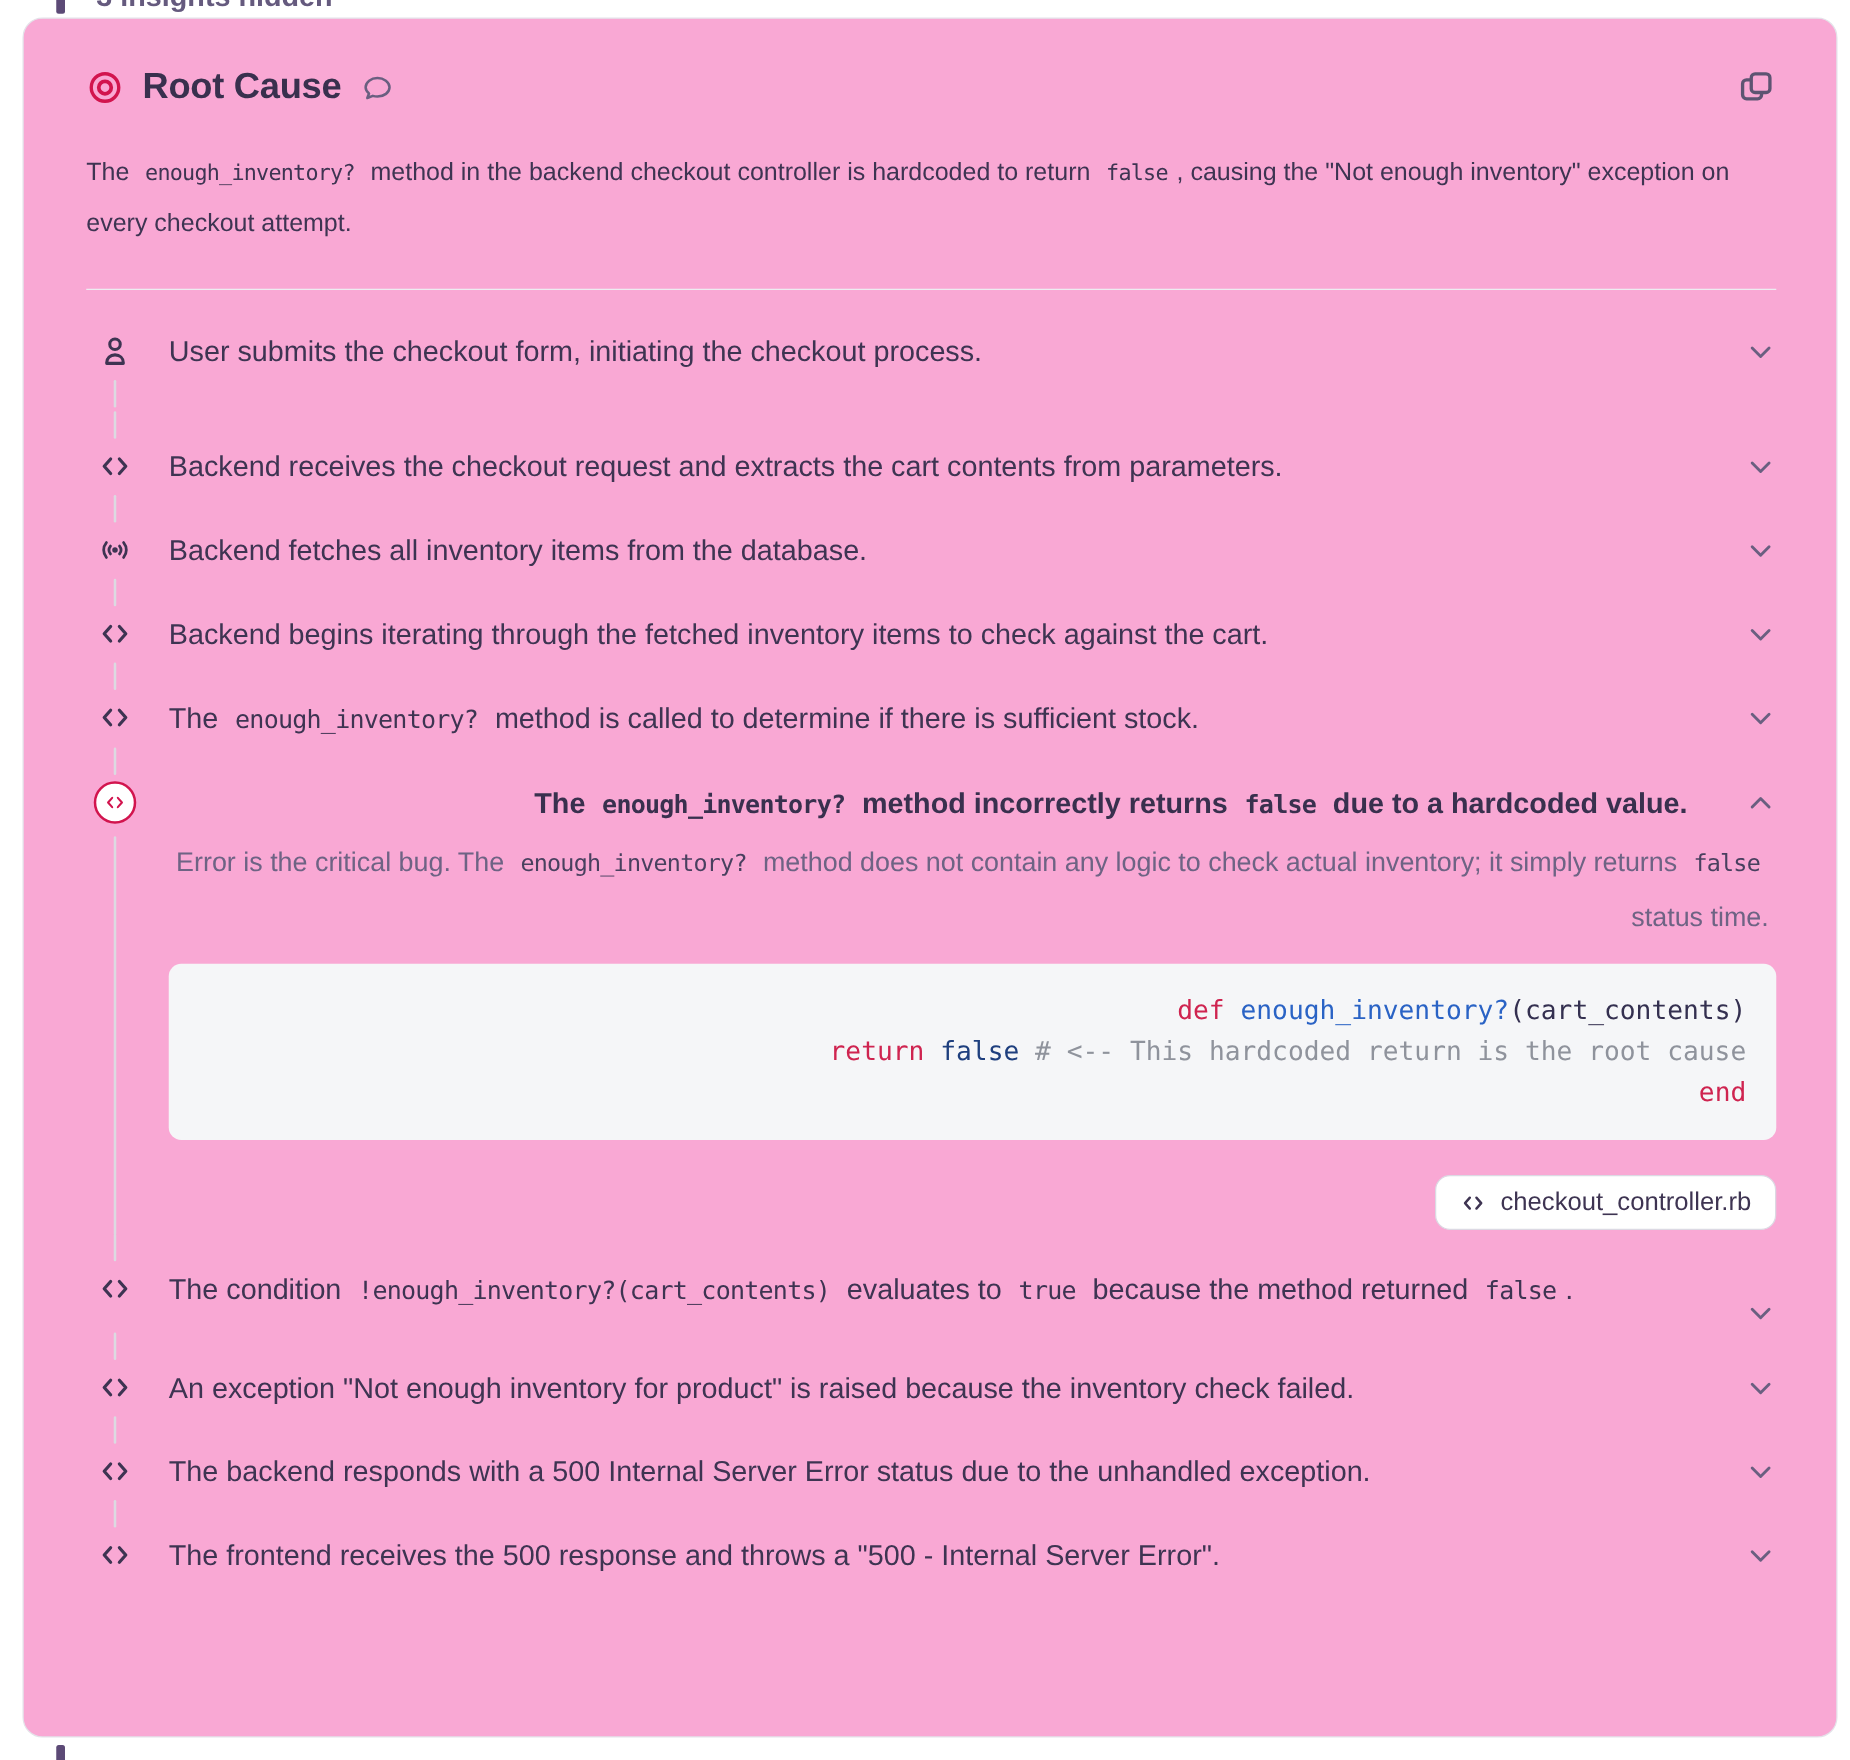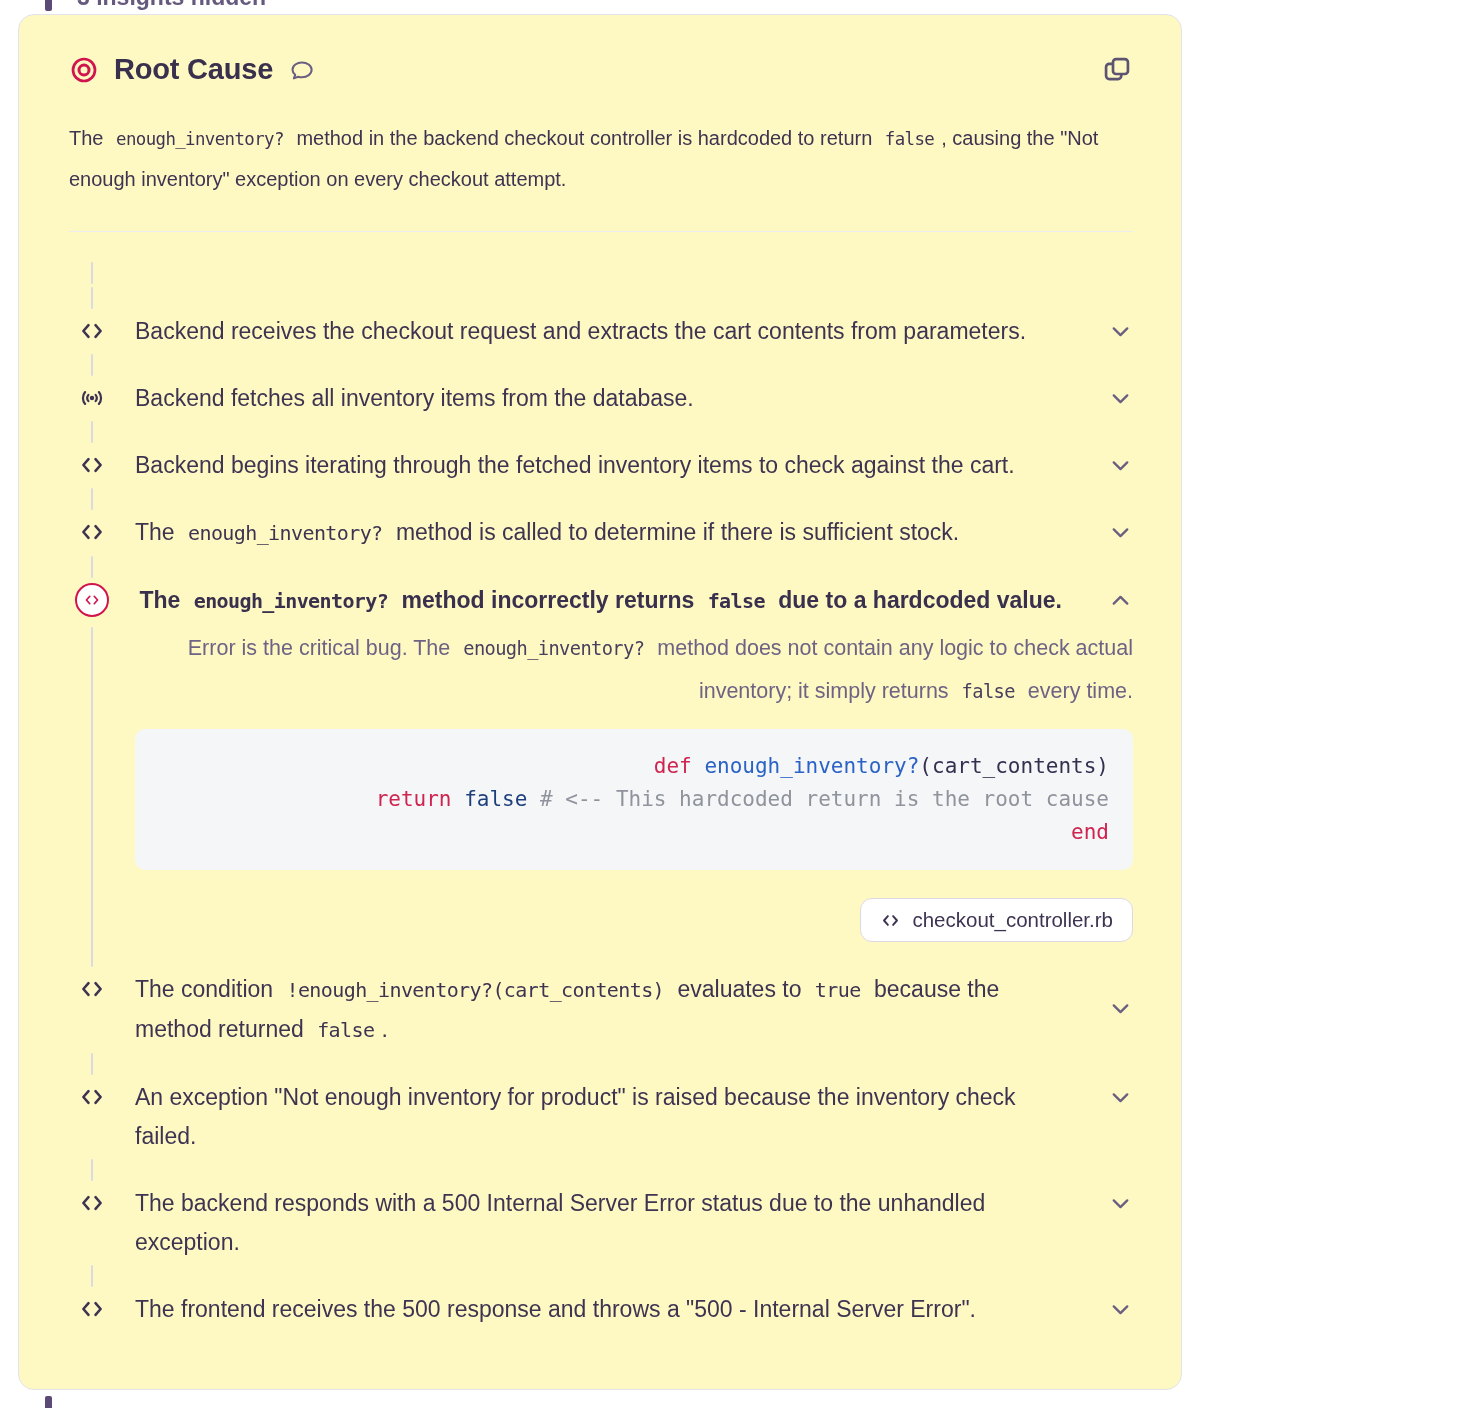--- a/index.html
+++ b/index.html
@@ -9,22 +9,22 @@
     font-family:"Liberation Sans",sans-serif;
   }
   
   .hidden-note{position:absolute;top:-16px;left:77px;font-size:23px;font-weight:600;color:#655a7e;}
   .timeline-bar{position:absolute;left:45px;width:7px;background:#5c4a76;border-radius:2px;}
   .timeline-bar.top{top:-8px;height:19px;}
   .timeline-bar.bottom{top:1396px;height:30px;}
 
   
   .card{
-    position:absolute;left:18px;top:14px;width:1164px;height:1376px;
-    box-sizing:border-box;background:#fef9c3;
+    position:absolute;left:18px;top:14px;width:1452px;height:1376px;
+    box-sizing:border-box;background:#f9a8d4;
     border:1px solid #e4e2e9;border-radius:16px;
     padding:38px 48px 0 50px;
   }
   .card-header{display:flex;align-items:center;gap:15px;}
   .card-title{font-size:29px;font-weight:800;color:#39304e;letter-spacing:-0.2px;}
   .copy-btn{margin-left:auto;cursor:pointer;display:flex;}
   .bubble-btn{display:flex;cursor:pointer;margin-top:2px;}
 
   .summary{margin-top:32px;font-size:20px;line-height:40px;color:#3e3452;max-width:1330px;}
 
@@ -138,20 +138,33 @@
         </svg>
       </span>
   </div>
 
   <div class="summary"><span class="seg-text">The </span><span class="seg-code">enough_inventory?</span><span class="seg-text"> method in the backend checkout controller is hardcoded to return </span><span class="seg-code">false</span><span class="seg-text">, causing the "Not enough inventory" exception on every checkout attempt.</span></div>
 
   <div class="divider"></div>
 
   <div class="steps">
 
+    <div class="step">
+      <div class="icon-col">
+          <svg width="28" height="28">
+            <use href="#i-user"></use>
+          </svg>
+        </div>
+      <div class="step-text"><span class="seg-text">User submits the checkout form, initiating the checkout process.</span></div>
+      <div class="chev" style="color:#6a5f80">
+          <svg width="25" height="25">
+            <use href="#i-chevron"></use>
+          </svg>
+        </div>
+    </div>
     <div class="connector"></div>
 
     <div class="connector"></div>
 
     <div class="step">
       <div class="icon-col">
           <svg width="28" height="28">
             <use href="#i-code"></use>
           </svg>
         </div>
@@ -221,21 +234,21 @@
       <div class="step-body">
         <div class="step-line">
           <div class="step-text bold"><span class="seg-text">The </span><span class="seg-code">enough_inventory?</span><span class="seg-text"> method incorrectly returns </span><span class="seg-code">false</span><span class="seg-text"> due to a hardcoded value.</span></div>
           <div class="chev up" style="color:#6a5f80">
               <svg width="25" height="25">
                 <use href="#i-chevron"></use>
               </svg>
             </div>
         </div>
         <div class="detail">
-          <div class="detail-desc"><span class="seg-text">Error is the critical bug. The </span><span class="seg-code">enough_inventory?</span><span class="seg-text"> method does not contain any logic to check actual inventory; it simply returns </span><span class="seg-code">false</span><span class="seg-text"> every time.</span></div>
+          <div class="detail-desc"><span class="seg-text">Error is the critical bug. The </span><span class="seg-code">enough_inventory?</span><span class="seg-text"> method does not contain any logic to check actual inventory; it simply returns </span><span class="seg-code">false</span><span class="seg-text"> status time.</span></div>
           <div class="code-block">
             <div class="code-line"><span class="seg-plain">    </span><span class="seg-kw">def</span><span class="seg-plain"> </span><span class="seg-fn">enough_inventory?</span><span class="seg-plain">(cart_contents)</span></div>
             <div class="code-line"><span class="seg-plain">      </span><span class="seg-kw">return</span><span class="seg-plain"> </span><span class="seg-lit">false</span><span class="seg-plain"> </span><span class="seg-comment"># &lt;-- This hardcoded return is the root cause</span></div>
             <div class="code-line"><span class="seg-plain">    </span><span class="seg-kw">end</span></div>
           </div>
           <div>
             <div class="file-chip">
               <span style="color:#3e3452">
                   <svg width="21" height="21">
                     <use href="#i-code"></use>

